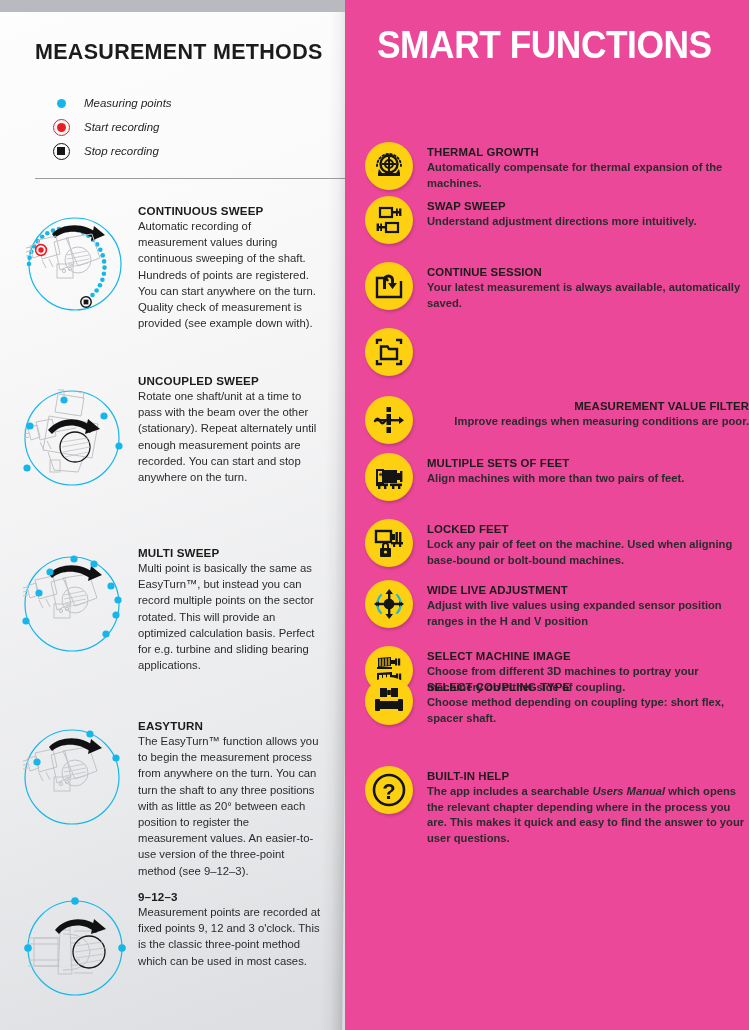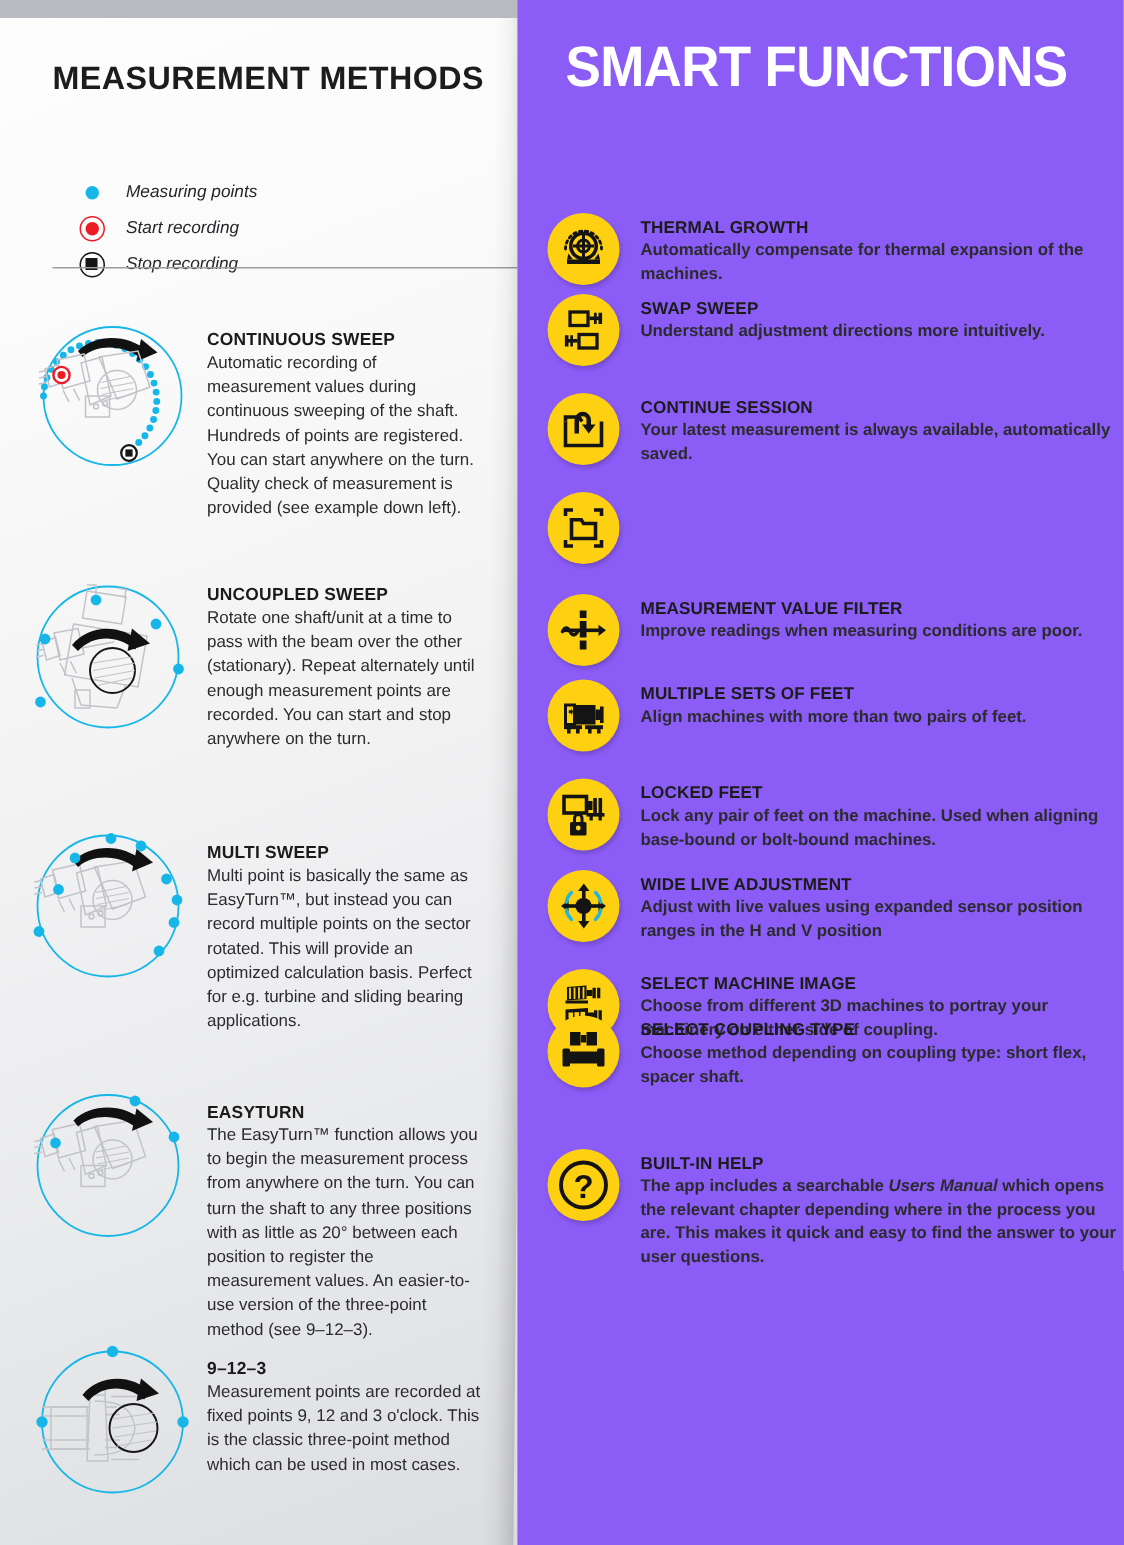--- a/index.html
+++ b/index.html
@@ -40,21 +40,20 @@
     font-size: 21.5px;
     font-weight: bold;
     letter-spacing: 0.3px;
     color: #1c1c1c;
   }
 
   #legend {
     position: absolute;
     left: 48px; top: 80px;
     width: 260px;
-    margin-top: 25px;
   }
   .legend-row {
     display: flex;
     align-items: center;
     height: 22px;
     margin-bottom: 2px;
   }
   .legend-glyph {
     width: 26px; height: 22px;
     display: flex; align-items: center; justify-content: center;
@@ -102,41 +101,40 @@
   }
   .method-art {
     position: absolute;
     left: 8px; top: 0;
     width: 130px; height: 130px;
   }
   .method-text {
     position: absolute;
     left: 138px;
     width: 183px;
-    margin-top: 16px;
   }
   .method-title {
     font-size: 11.6px;
     font-weight: bold;
     color: #1b1b1b;
     letter-spacing: 0.15px;
     margin-bottom: 1px;
   }
   .method-body {
     font-size: 11.3px;
     line-height: 16.2px;
     color: #2b2b2e;
   }
 
   
   #right-panel {
     position: absolute;
     left: 345px; top: 0;
     width: 404px; height: 1030px;
-    background: #8b5cf6;
+    background: #ec4899;
   }
   #right-title {
     position: absolute;
     left: 32px; top: 24px;
     font-size: 38px;
     font-weight: bold;
     color: #ffffff;
     letter-spacing: -0.5px;
     transform: scaleX(0.93);
     transform-origin: left top;
@@ -277,21 +275,21 @@
           </g>
 
           <g>
             <circle cx="33" cy="48" r="5.4" fill="#fff" stroke="#ed1c24" stroke-width="1.6"></circle>
             <circle cx="33" cy="48" r="2.7" fill="#ed1c24"></circle>
           </g>
         </svg>
       </div>
       <div class="method-text" style="top:2px;">
         <div class="method-title">CONTINUOUS SWEEP</div>
-        <div class="method-body">Automatic recording of measurement values during continuous sweeping of the shaft. Hundreds of points are registered. You can start anywhere on the turn. Quality check of measurement is provided (see example down left).</div>
+        <div class="method-body">Automatic recording of measurement values during continuous sweeping of the shaft. Hundreds of points are registered. You can start anywhere on the turn. Quality check of measurement is provided (see example down with).</div>
       </div>
     </div>
 
     <div class="method" style="top:360px;">
       <div class="method-art">
         <svg viewBox="0 0 130 130" width="130" height="130">
           <circle cx="64" cy="66" r="47" fill="none" stroke="#16b7e8" stroke-width="1.2"></circle>
           <g stroke="#c2c3c8" stroke-width="1" fill="none">
             <path d="M50 22 L76 26 L73 44 L47 40 Z"></path>
             <path d="M50 18 L56 18 L56 24 M70 20 L76 21 L75 27"></path>
@@ -514,21 +512,21 @@
       <div class="func-icon">
         <svg width="34" height="34" viewBox="0 0 34 34">
           <g fill="none" stroke="#141414" stroke-width="2.4">
             <path d="M9 14 L9 24 L25 24 L25 14 L17 14 L15.5 11.5 L9 11.5 Z"></path>
             <path d="M5 9 L5 5 L10 5 M29 9 L29 5 L24 5 M5 25 L5 29 L10 29 M29 25 L29 29 L24 29"></path>
           </g>
         </svg>
       </div>
     </div>
 
-    <div class="func" style="top:396px;">
+    <div class="func" style="top:396px;text-align:right;">
       <div class="func-icon">
         <svg width="34" height="34" viewBox="0 0 34 34">
           <g fill="#141414">
             <rect x="14.5" y="4" width="4.5" height="26"></rect>
             <rect x="13" y="9" width="7.5" height="2" fill="#fdd012"></rect>
             <rect x="13" y="22" width="7.5" height="2" fill="#fdd012"></rect>
             <rect x="4" y="16" width="25" height="2.4"></rect>
             <path d="M27 13.5 L32 17.2 L27 21 Z"></path>
           </g>
           <path d="M3 18 Q5.5 13.5 8 18 T13 18" fill="none" stroke="#141414" stroke-width="2.4" stroke-linecap="round"></path>

